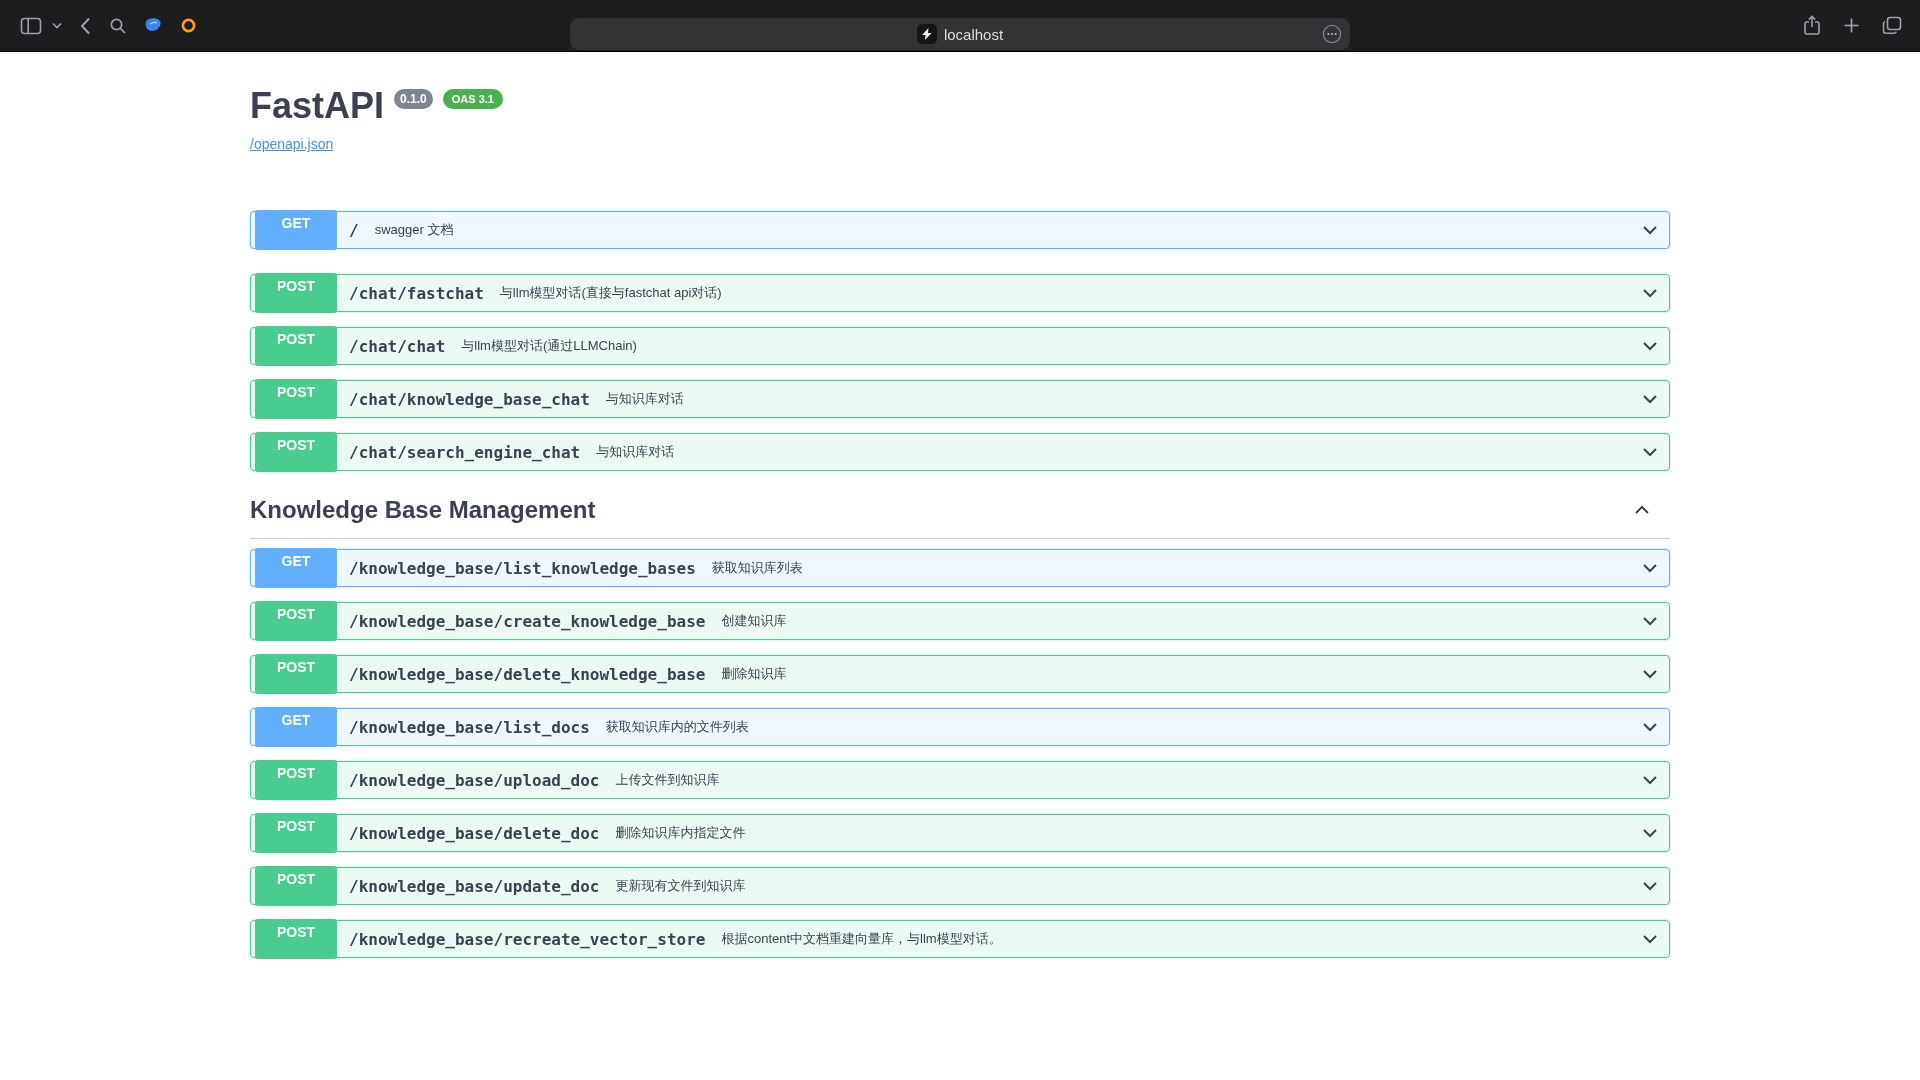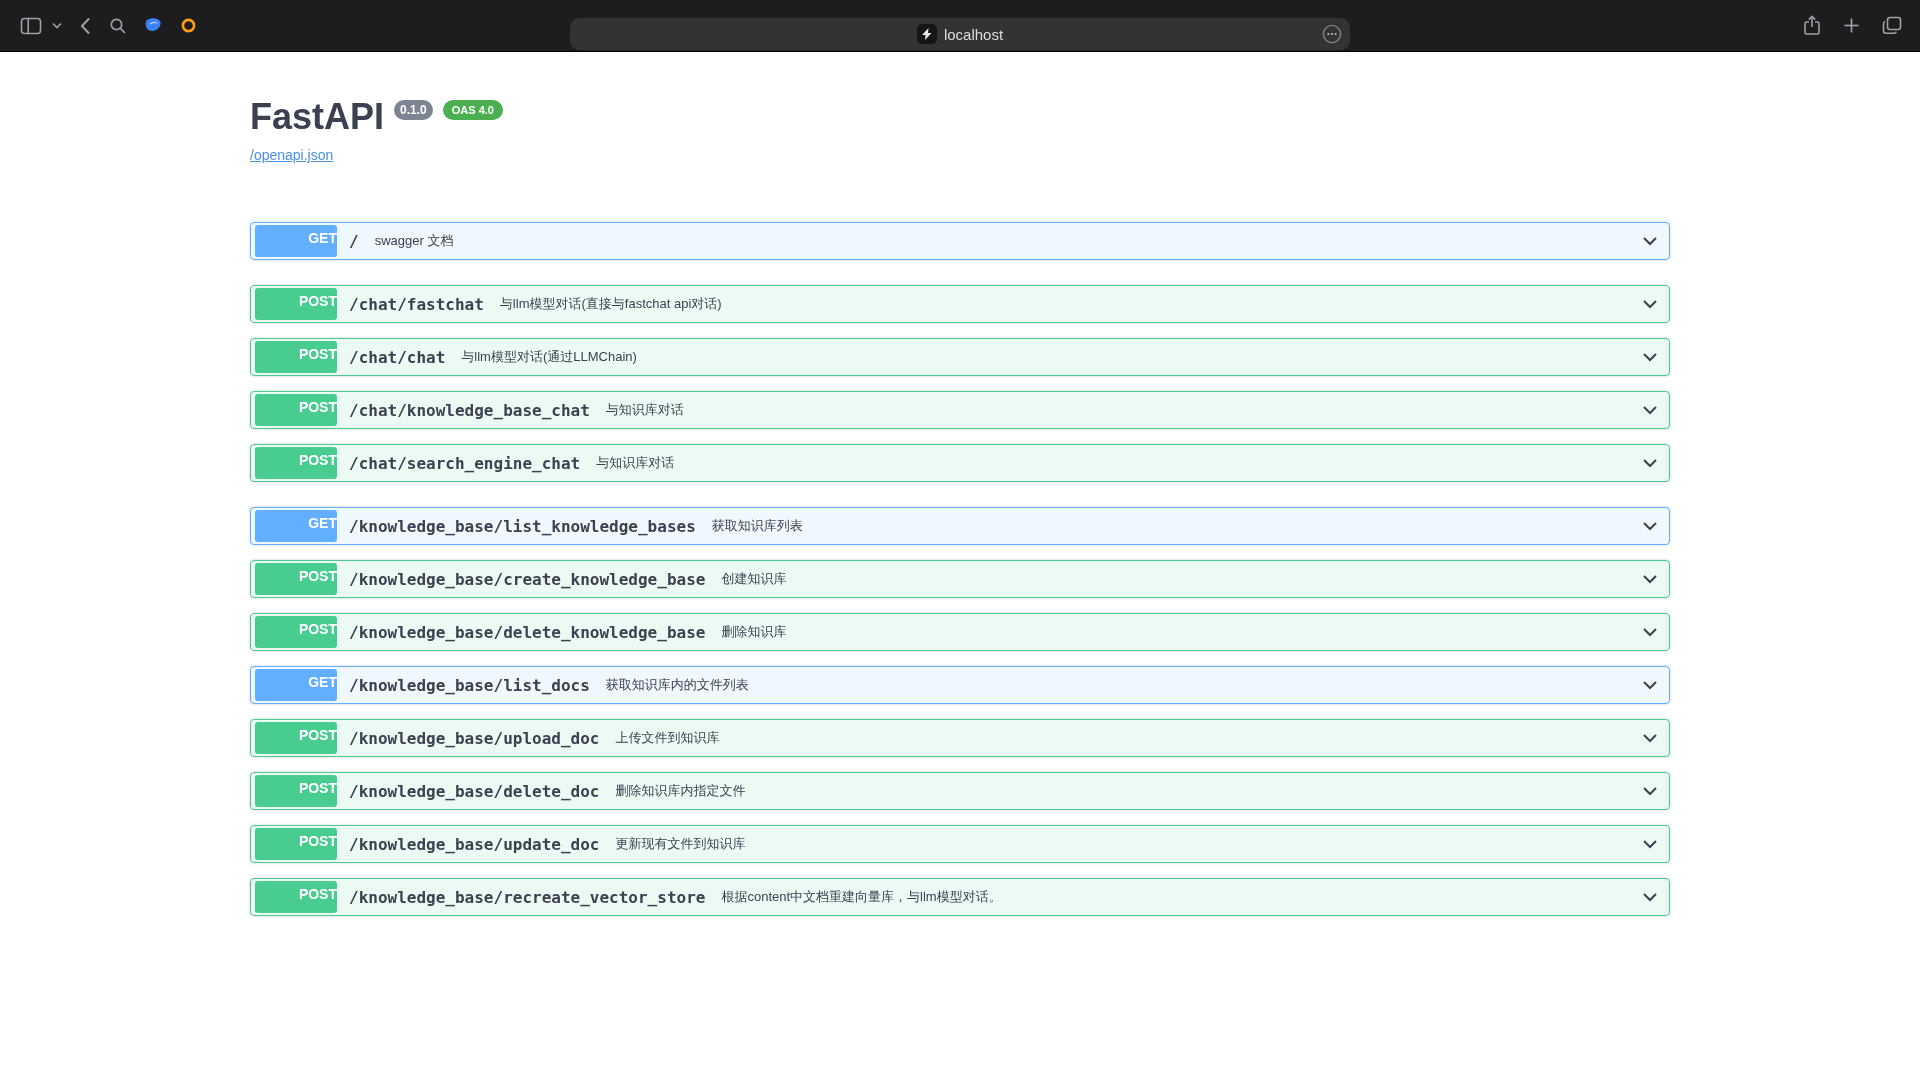--- a/index.html
+++ b/index.html
@@ -34,21 +34,21 @@
   .favicon {
     width:20px; height:20px; border-radius:5px; background:#151517;
     display:flex; align-items:center; justify-content:center; margin-right:7px;
   }
   .url-text { color:#dededf; font-size:15px; }
   .url-more { position:absolute; right:8px; top:6px; cursor:pointer; display:flex; }
 
   
   .page { height:1028px; background:var(--page-bg); overflow:hidden; color:var(--text); }
   .wrapper { max-width:1460px; margin:0 auto; padding:0 20px; }
-  .info { margin:44px 0 48px; }
+  .info { margin:33px 0 48px; }
   .title { margin:0; font-size:36px; font-weight:700; color:var(--text); display:flex; align-items:flex-start; }
   .badge { display:inline-block; color:#fff; font-weight:700; border-radius:20px; margin-left:10px; margin-top:4px; }
   .badge.version { background:var(--version-badge); font-size:12px; padding:3px 6px; }
   .badge.oas { background:var(--oas-badge); font-size:11px; padding:4px 9px; }
   .spec-link { display:inline-block; margin-top:9px; font-size:14px; color:var(--link); text-decoration:underline; cursor:pointer; }
 
   .tag-header {
     display:flex; align-items:center; justify-content:space-between;
     padding:10px 18px 14px 0; border-bottom:1px solid rgba(59,65,81,0.25); cursor:pointer;
   }
@@ -56,21 +56,21 @@
   .operations { padding-top:10px; }
 
   .opblock {
     display:flex; align-items:center; height:38px; border-radius:4px;
     margin-bottom:15px; padding:0 9px 0 4px; border:1px solid;
     box-shadow:0 0 3px rgba(0,0,0,0.19); cursor:pointer;
   }
   .opblock.get  { background:var(--get-bg);  border-color:var(--get);  }
   .opblock.post { background:var(--post-bg); border-color:var(--post); }
   .method-badge {
-    min-width:82px; height:32px; line-height:26px; text-align:right;
+    min-width:82px; height:40px; line-height:26px; text-align:center;
     border-radius:3px; color:#fff; font-weight:700; font-size:14px;
     font-family:"Liberation Sans", sans-serif;
   }
   .opblock.get  .method-badge { background:var(--get); }
   .opblock.post .method-badge { background:var(--post); }
   .path {
     margin-left:12px; font-family:"DejaVu Sans Mono","Liberation Mono",monospace;
     font-size:16px; font-weight:600; color:var(--text); white-space:nowrap;
   }
   .desc { margin-left:16px; font-size:13px; color:var(--text); white-space:nowrap; }
@@ -156,21 +156,21 @@
     </button>
   </div>
 </div>
 
 <main class="page">
   <div class="wrapper">
     <div class="info">
       <h1 class="title">
         <span>FastAPI</span>
         <span class="badge version">0.1.0</span>
-        <span class="badge oas">OAS 4.0</span>
+        <span class="badge oas">OAS 3.1</span>
       </h1>
       <a class="spec-link">/openapi.json</a>
     </div>
     <div>
         <section class="tag-section">
           <div class="operations">
             <div class="opblock get">
               <span class="method-badge">GET</span>
               <span class="path">/</span>
               <span class="desc">swagger 文档</span>
@@ -210,20 +210,26 @@
               <span class="method-badge">POST</span>
               <span class="path">/chat/search_engine_chat</span>
               <span class="desc">与知识库对话</span>
               <svg viewBox="0 0 20 20" class="chev row-chev">
                 <path d="M4 7l6 6 6-6" fill="none" stroke="currentColor" stroke-width="2"></path>
               </svg>
             </div>
           </div>
         </section>
         <section class="tag-section">
+          <div class="tag-header">
+            <span class="tag-name">Knowledge Base Management</span>
+            <svg viewBox="0 0 20 20" class="chev ">
+              <path d="M4 13l6-6 6 6" fill="none" stroke="currentColor" stroke-width="2"></path>
+            </svg>
+          </div>
           <div class="operations">
             <div class="opblock get">
               <span class="method-badge">GET</span>
               <span class="path">/knowledge_base/list_knowledge_bases</span>
               <span class="desc">获取知识库列表</span>
               <svg viewBox="0 0 20 20" class="chev row-chev">
                 <path d="M4 7l6 6 6-6" fill="none" stroke="currentColor" stroke-width="2"></path>
               </svg>
             </div>
             <div class="opblock post">

